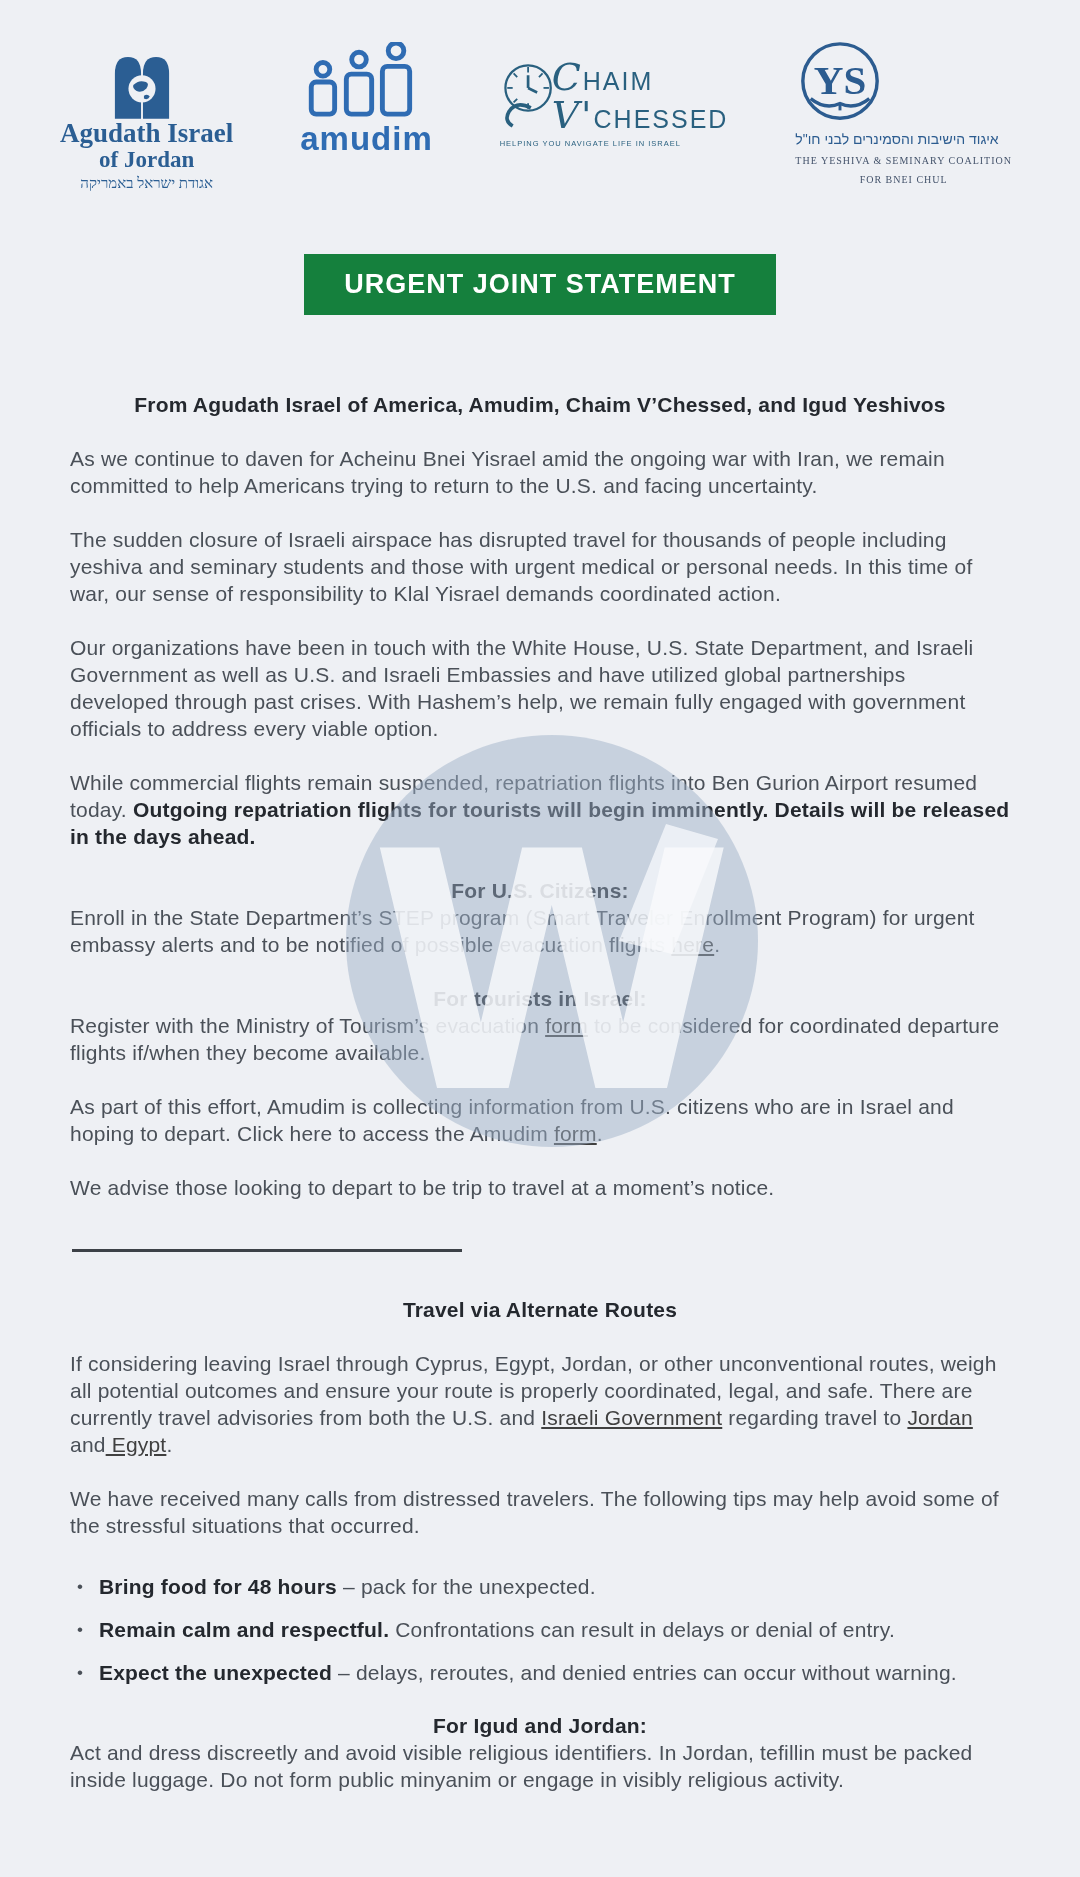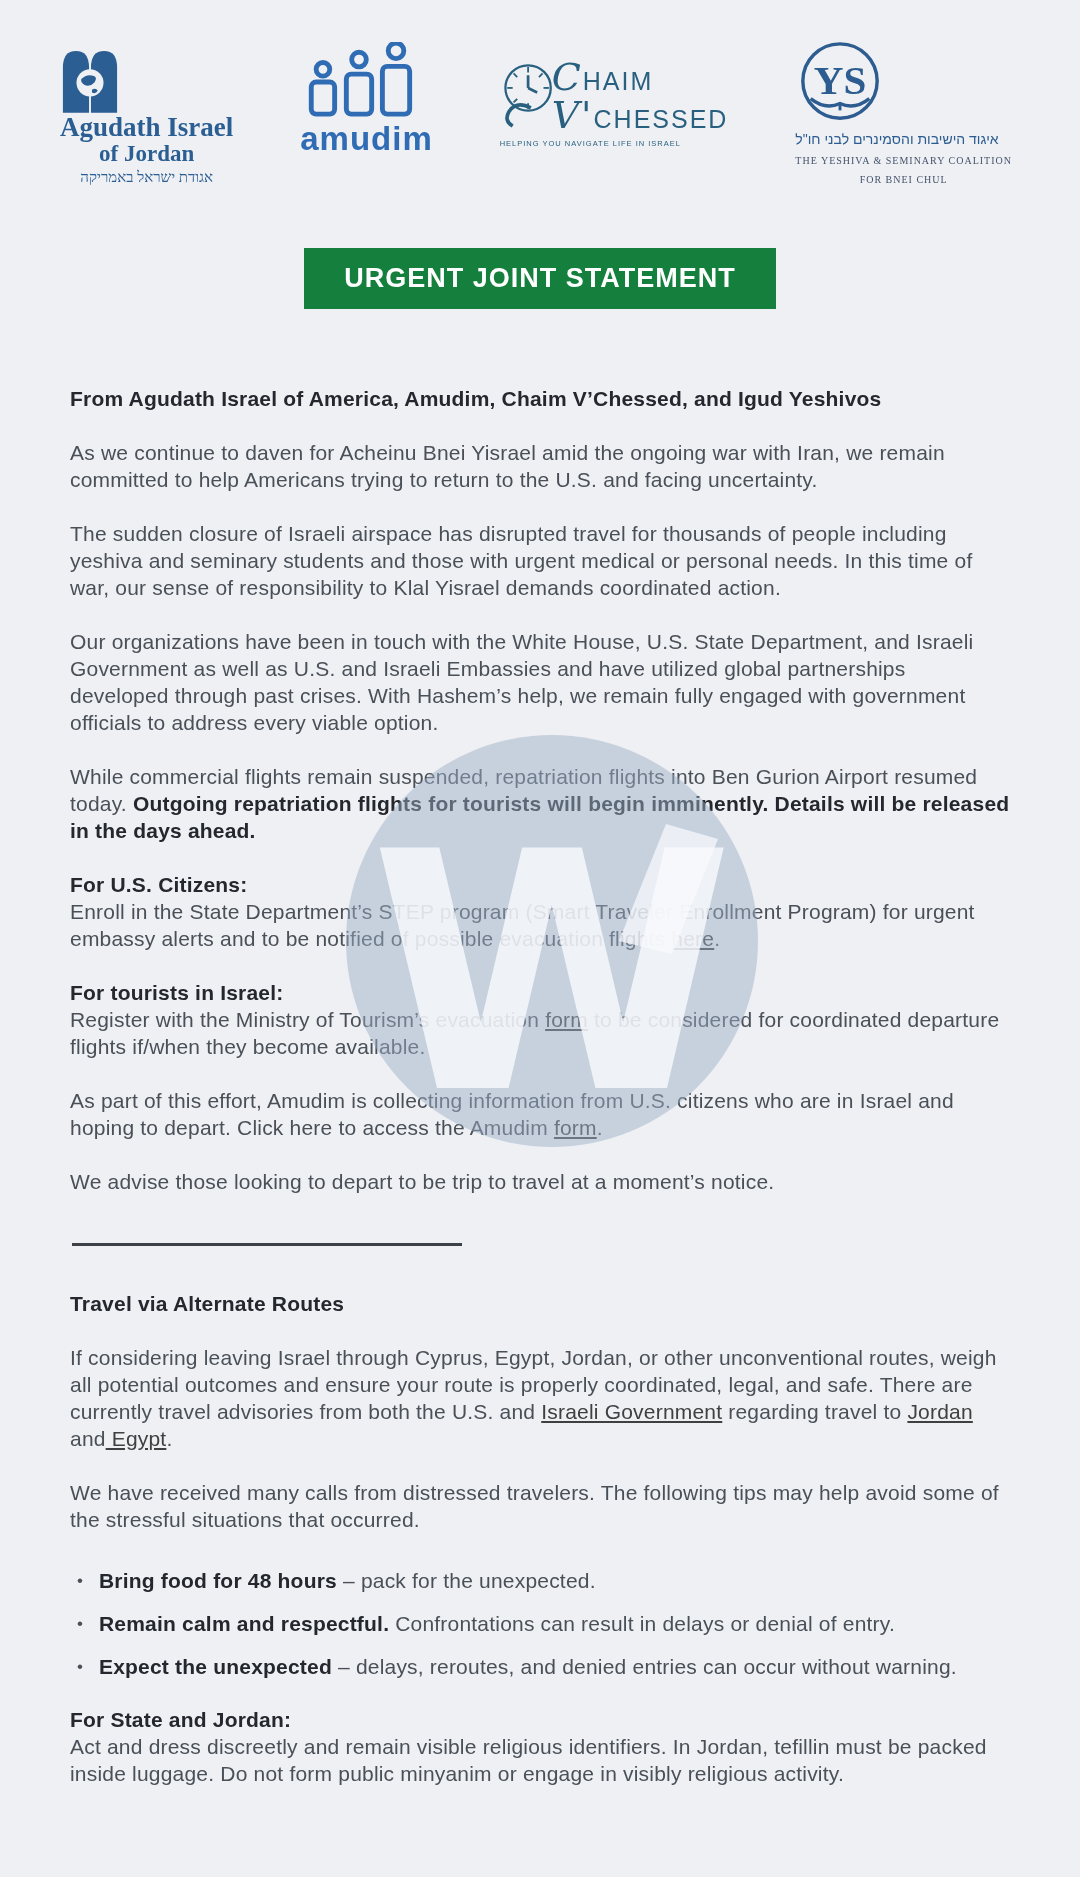--- a/index.html
+++ b/index.html
@@ -3,21 +3,21 @@
 <meta charset="utf-8">
 <style>
   html,body{margin:0;padding:0;background:#dfe2e8;}
   .page{position:relative;width:1080px;height:1877px;margin:0 auto;background:#eef0f4;
         overflow:hidden;font-family:"Liberation Sans",sans-serif;}
 
   
   .header{display:flex;align-items:flex-start;justify-content:space-between;
           padding:32px 68px 0 60px;}
   .logo{display:flex;flex-direction:column;}
-  .logo-ag{align-items:flex-start;margin-top:12px;}
+  .logo-ag{align-items:center;margin-top:18px;}
   .ag-icon{margin-right:10px;flex:none;}
   .ag-text{color:#2b5e93;font-family:"Liberation Serif",serif;text-align:center;}
   .ag-line1{font-size:27px;font-weight:bold;line-height:1.02;}
   .ag-line2{font-size:23px;font-weight:bold;line-height:1.05;}
   .ag-heb{font-size:15px;margin-top:3px;}
 
   .logo-am{margin-top:10px;}
   .am-word{font-size:33px;font-weight:bold;color:#2f6cb3;letter-spacing:1px;margin-top:2px;}
 
   .logo-cv{margin-top:26px;}
@@ -36,21 +36,21 @@
 
   
   .banner-wrap{text-align:center;margin-top:62px;}
   .banner{display:inline-block;background:#15803d;color:#ffffff;font-weight:bold;
           font-size:27px;letter-spacing:1px;padding:15px 40px;}
 
   
   .content{position:relative;z-index:1;padding:76px 70px 0 70px;
            font-size:21px;line-height:27px;color:#4a5058;letter-spacing:0.2px;}
   .content p{margin:0 0 27px 0;}
-  .subhead{font-weight:bold;color:#24282e;}
+  .subhead{font-weight:bold;color:#24282e;text-align:center;}
   .content p.tight{margin-top:0;}
   .b{font-weight:bold;color:#24282e;}
   a.l{color:#404040;text-decoration:underline;cursor:pointer;}
   .divider{width:390px;height:0;border:none;border-top:3px solid #3c4147;
            margin:48px 0 44px 2px;}
   ul.tips{list-style:none;margin:34px 0 26px 0;padding:0;}
   ul.tips li{position:relative;padding-left:29px;margin-bottom:16px;}
   ul.tips li::before{content:"\2022";position:absolute;left:7px;top:0;
                      font-size:17px;color:#4a5058;}
   .last{margin-bottom:0;}
@@ -162,22 +162,22 @@
     <p style="margin-top:27px"><span>If considering leaving Israel through Cyprus, Egypt, Jordan, or other unconventional routes, weigh all potential outcomes and ensure your route is properly coordinated, legal, and safe. There are currently travel advisories from both the U.S. and </span><a class="l">Israeli Government</a><span> regarding travel to </span><a class="l">Jordan</a><span> and</span><a class="l"> Egypt</a><span>.</span></p>
 
     <p>We have received many calls from distressed travelers. The following tips may help avoid some of the stressful situations that occurred.</p>
 
     <ul class="tips">
       <li><span class="b">Bring food for 48 hours</span><span> – pack for the unexpected.</span></li>
       <li><span class="b">Remain calm and respectful.</span><span> Confrontations can result in delays or denial of entry.</span></li>
       <li><span class="b">Expect the unexpected</span><span> – delays, reroutes, and denied entries can occur without warning.</span></li>
     </ul>
 
-    <div class="subhead">For State and Jordan:</div>
-    <p class="tight last">Act and dress discreetly and remain visible religious identifiers. In Jordan, tefillin must be packed inside luggage. Do not form public minyanim or engage in visibly religious activity.</p>
+    <div class="subhead">For Igud and Jordan:</div>
+    <p class="tight last">Act and dress discreetly and avoid visible religious identifiers. In Jordan, tefillin must be packed inside luggage. Do not form public minyanim or engage in visibly religious activity.</p>
   </main>
 
   <svg class="watermark" width="436" height="436" viewBox="0 0 436 436">
     <circle cx="216" cy="215" r="206" fill="#9db0c6" opacity="0.48"></circle>
     <polygon points="283,215 330,98 382,113 336,228" fill="#fafbfd" opacity="0.72"></polygon>
     <text x="216" y="362" text-anchor="middle" font-family="DejaVu Sans,sans-serif" font-size="330" font-weight="bold" fill="#fafbfd" opacity="0.8">W</text>
   </svg>
 
 </div>
 

